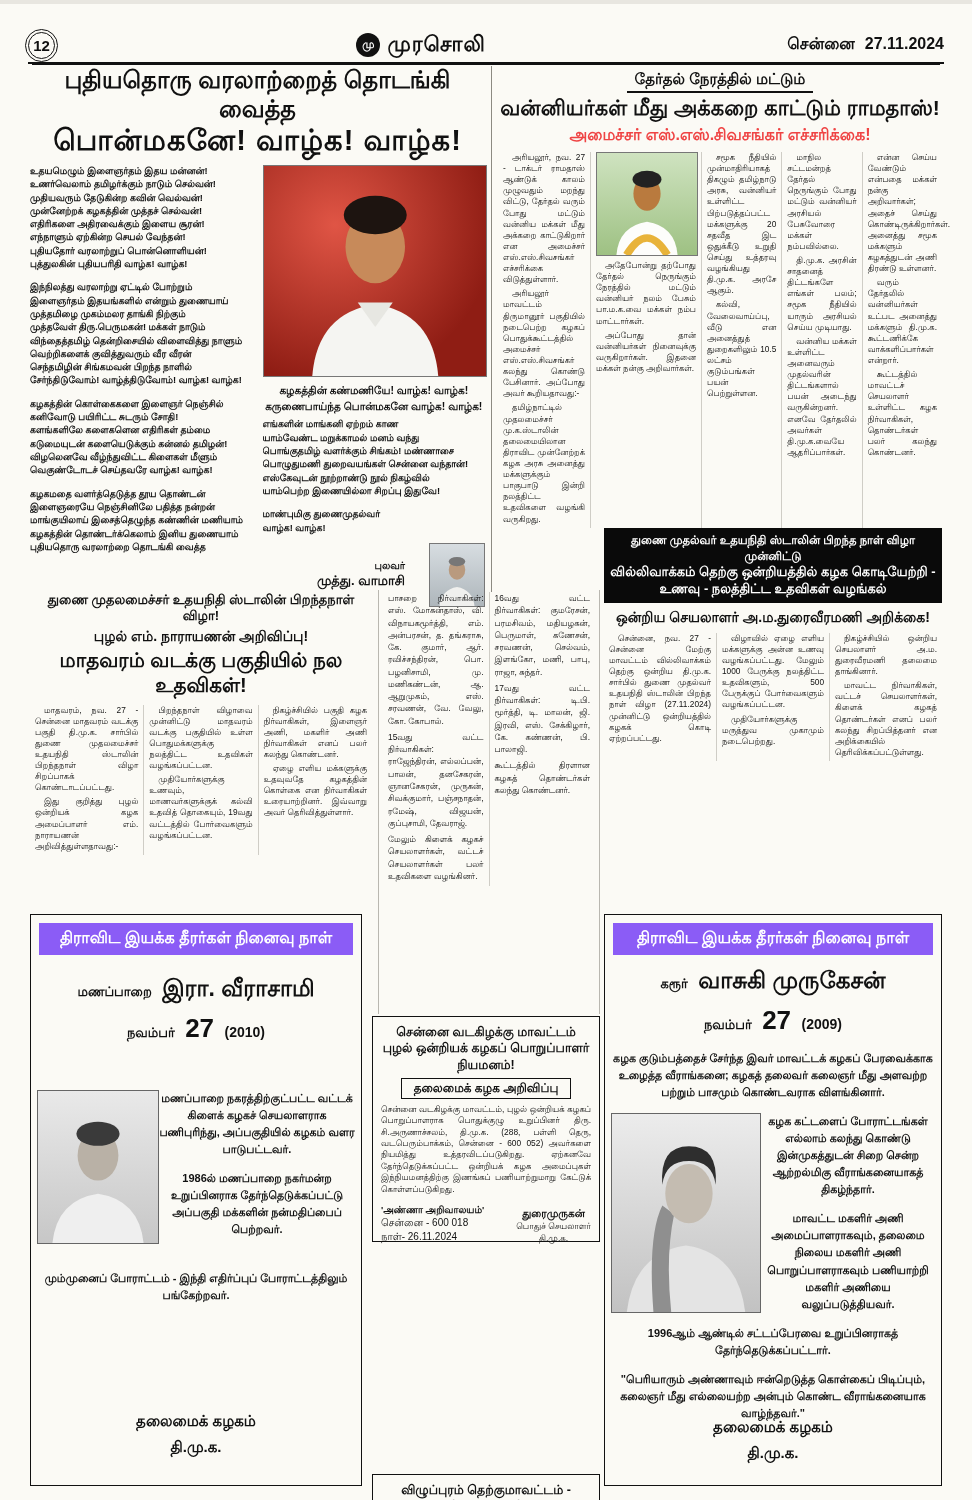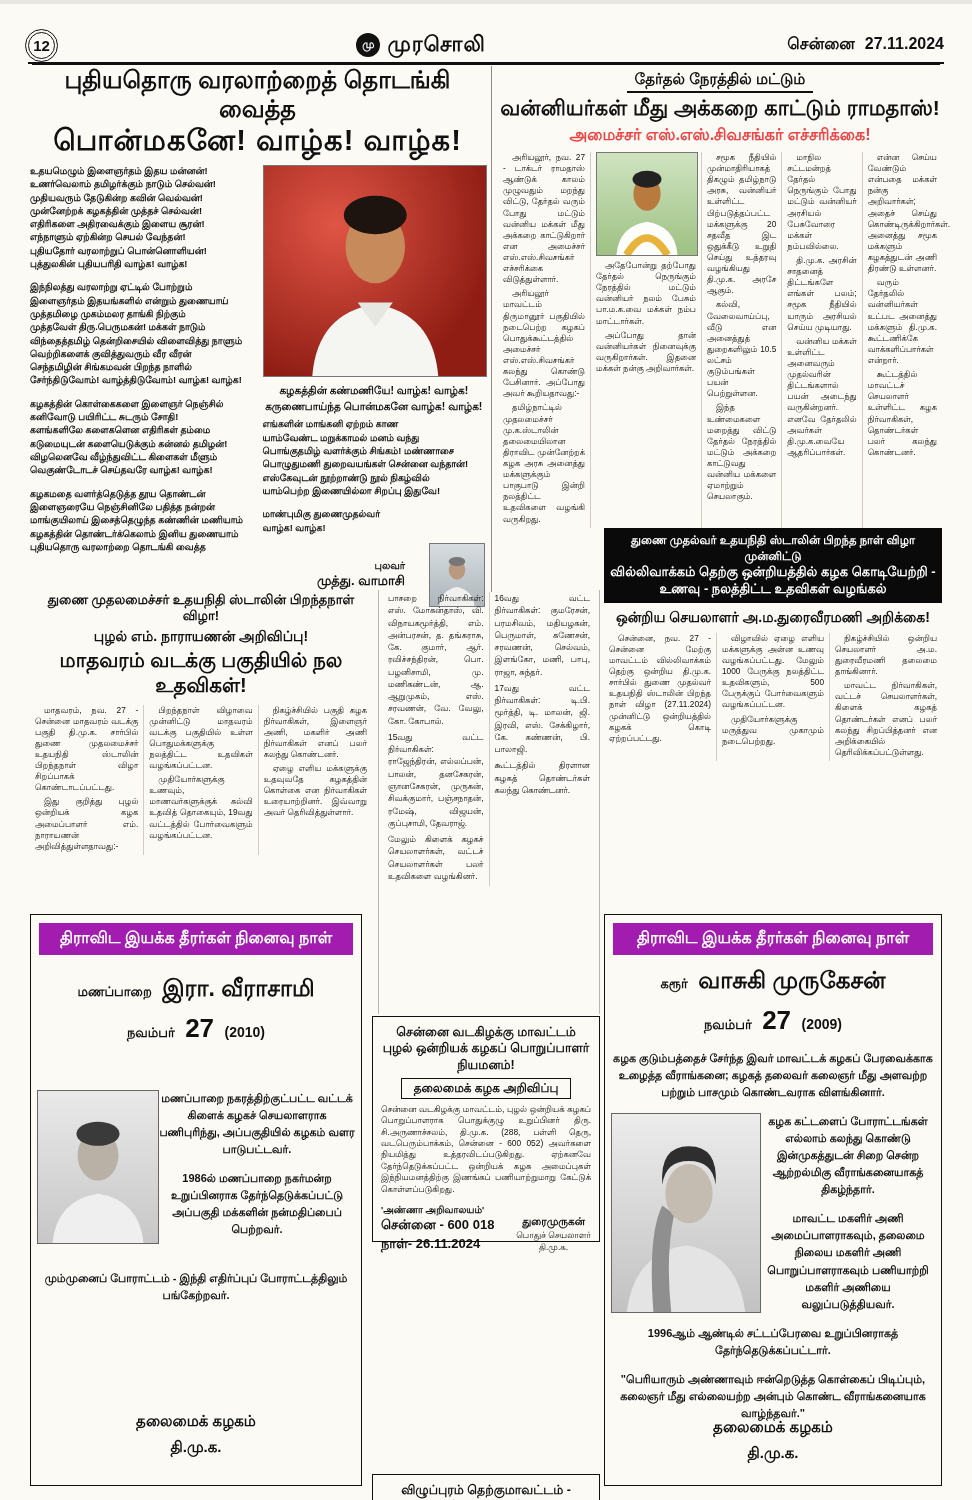--- a/index.html
+++ b/index.html
@@ -59,21 +59,21 @@
 
   
   .blk-villi{left:604px;top:524px;width:338px;height:384px;box-sizing:border-box;}
   .villi-banner{background:#0a0a0a;color:#fff;text-align:center;padding:5px 6px;}
   .villi-b1{font-size:11.5px;font-weight:bold;line-height:1.35;}
   .villi-b2{font-size:13px;font-weight:bold;line-height:1.3;}
   .villi-sub{font-size:14px;margin:6px 0 2px;}
 
   
   .obit{border:1.5px solid #111;box-sizing:border-box;padding:6px;text-align:center;}
-  .obit-banner{background:#a21caf;color:#fff;font-weight:bold;font-size:16px;padding:6px 4px;margin:2px;}
+  .obit-banner{background:#8b5cf6;color:#fff;font-weight:bold;font-size:16px;padding:6px 4px;margin:2px;}
   .obit-name-row{margin-top:20px;}
   .obit-place{font-size:13px;font-weight:bold;margin-right:6px;}
   .obit-name{font-size:23px;font-weight:bold;}
   .obit-date-row{margin-top:8px;}
   .obit-month{font-size:13px;font-weight:bold;}
   .obit-day{font-size:26px;font-weight:bold;margin:0 6px;}
   .obit-year{font-size:14px;font-weight:bold;}
   .obit-media{display:flex;align-items:flex-start;text-align:center;}
   .photo-bw-m{width:120px;height:152px;flex:0 0 120px;border:1px solid #666;background:linear-gradient(#e9e9e9,#c7c7c7);position:relative;overflow:hidden;}
   .photo-bw-f{width:148px;height:198px;flex:0 0 148px;border:1px solid #666;background:linear-gradient(#ececec,#c2c2c2);position:relative;overflow:hidden;}
@@ -85,21 +85,21 @@
 
   
   .ann{border:1.5px solid #111;box-sizing:border-box;padding:7px 8px;position:relative;}
   .blk-ann1{left:372px;top:1012px;width:228px;height:226px;}
   .blk-ann2{left:372px;top:1244px;width:228px;height:246px;}
   .ann-title{font-size:12.5px;font-weight:bold;text-align:center;line-height:1.3;}
   .ann-sub-wrap{text-align:center;margin:5px 0;}
   .ann-sub{display:inline-block;border:1.2px solid #111;padding:2px 12px;font-size:12px;font-weight:bold;}
   .ann-body{font-size:8.4px;line-height:1.36;text-align:justify;margin:0;}
   .ann-footer{display:flex;justify-content:space-between;align-items:flex-end;margin-top:8px;}
-  .ann-addr div{font-size:13px;line-height:1.4;font-weight:bold;}
+  .ann-addr div{font-size:10px;line-height:1.4;}
   .ann-addr .b{font-weight:bold;font-size:9.5px;}
   .ann-sign{text-align:center;}
   .ann-sign .b{font-weight:bold;font-size:10.5px;}
   .ann-sign div{font-size:8.6px;line-height:1.4;}
 
   svg{display:block;width:100%;height:100%;}
 </style>
 </head>
 <body>
 
@@ -214,21 +214,20 @@
           </svg>
         </div>
         <div class="body-col">
             <p>அதேபோன்று தற்போது தேர்தல் நெருங்கும் நேரத்தில் மட்டும் வன்னியர் நலம் பேசும் பா.ம.க.வை மக்கள் நம்ப மாட்டார்கள்.</p>
             <p>அப்போது தான் வன்னியர்கள் நினைவுக்கு வருகிறார்கள். இதனை மக்கள் நன்கு அறிவார்கள்.</p>
           </div>
       </div>
       <div class="col body-col">
           <p>சமூக நீதியில் முன்மாதிரியாகத் திகழும் தமிழ்நாடு அரசு, வன்னியர் உள்ளிட்ட பிற்படுத்தப்பட்ட மக்களுக்கு 20 சதவீத இட ஒதுக்கீடு உறுதி செய்து உத்தரவு வழங்கியது தி.மு.க. அரசே ஆகும்.</p>
           <p>கல்வி, வேலைவாய்ப்பு, வீடு என அனைத்துத் துறைகளிலும் 10.5 லட்சம் குடும்பங்கள் பயன் பெற்றுள்ளன.</p>
-          <p>இந்த உண்மைகளை மறைத்து விட்டு தேர்தல் நேரத்தில் மட்டும் அக்கறை காட்டுவது வன்னிய மக்களை ஏமாற்றும் செயலாகும்.</p>
         </div>
       <div class="col body-col">
           <p>மாநில சட்டமன்றத் தேர்தல் நெருங்கும் போது மட்டும் வன்னியர் அரசியல் பேசுவோரை மக்கள் நம்பவில்லை.</p>
           <p>தி.மு.க. அரசின் சாதனைத் திட்டங்களே எங்கள் பலம்; சமூக நீதியில் யாரும் அரசியல் செய்ய முடியாது.</p>
           <p>வன்னிய மக்கள் உள்ளிட்ட அனைவரும் முதல்வரின் திட்டங்களால் பயன் அடைந்து வருகின்றனர். எனவே தேர்தலில் அவர்கள் தி.மு.க.வையே ஆதரிப்பார்கள்.</p>
         </div>
       <div class="col body-col">
           <p>என்ன செய்ய வேண்டும் என்பதை மக்கள் நன்கு அறிவார்கள்; அதைச் செய்து கொண்டிருக்கிறார்கள். அனைத்து சமூக மக்களும் கழகத்துடன் அணி திரண்டு உள்ளனர்.</p>
           <p>வரும் தேர்தலில் வன்னியர்கள் உட்பட அனைத்து மக்களும் தி.மு.க. கூட்டணிக்கே வாக்களிப்பார்கள் என்றார்.</p>
           <p>கூட்டத்தில் மாவட்டச் செயலாளர் உள்ளிட்ட கழக நிர்வாகிகள், தொண்டர்கள் பலர் கலந்து கொண்டனர்.</p>

